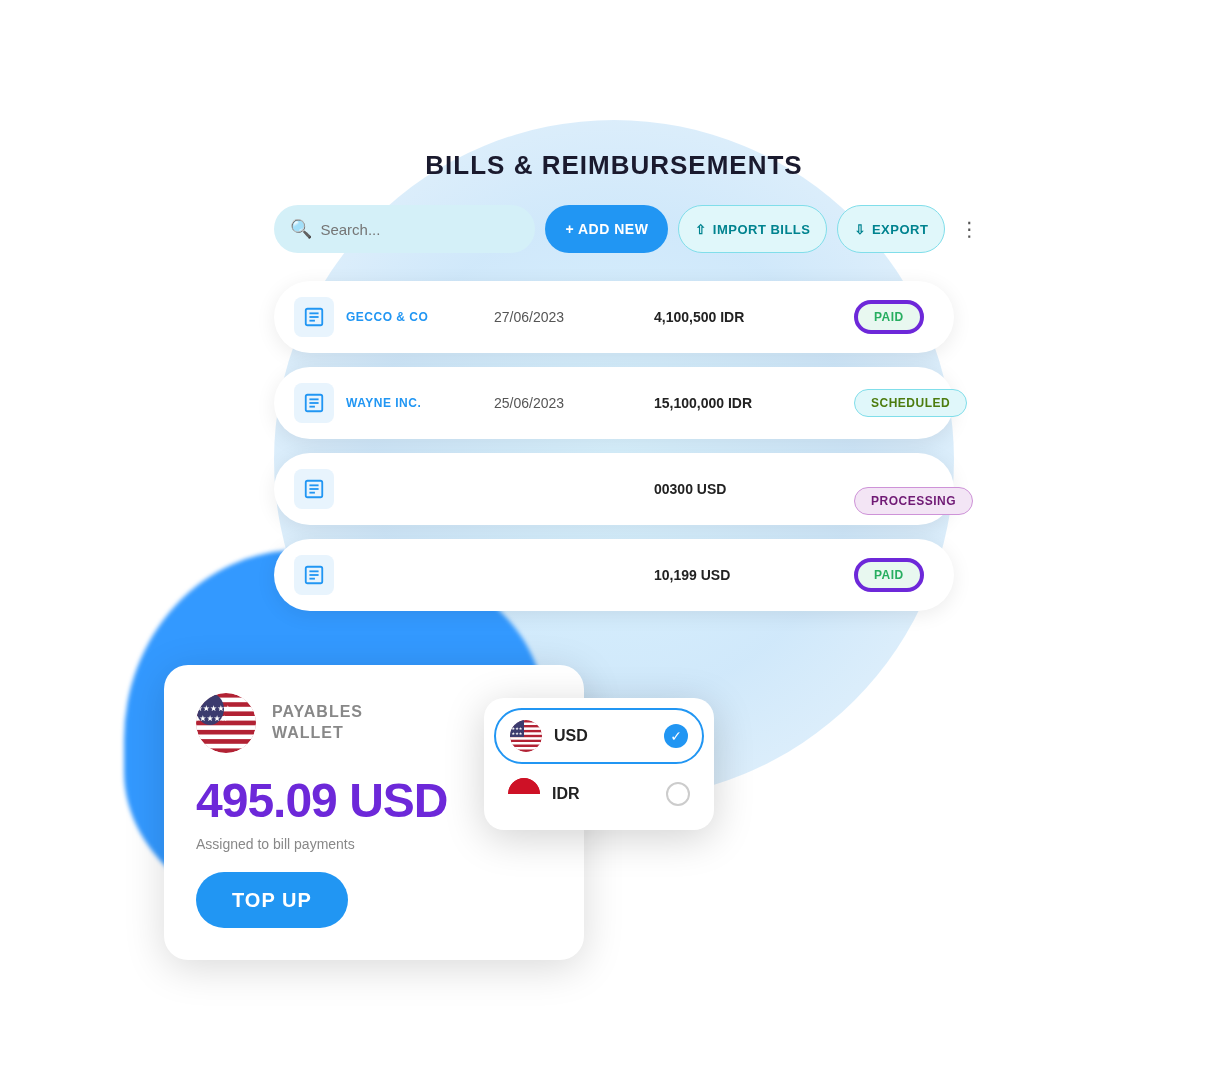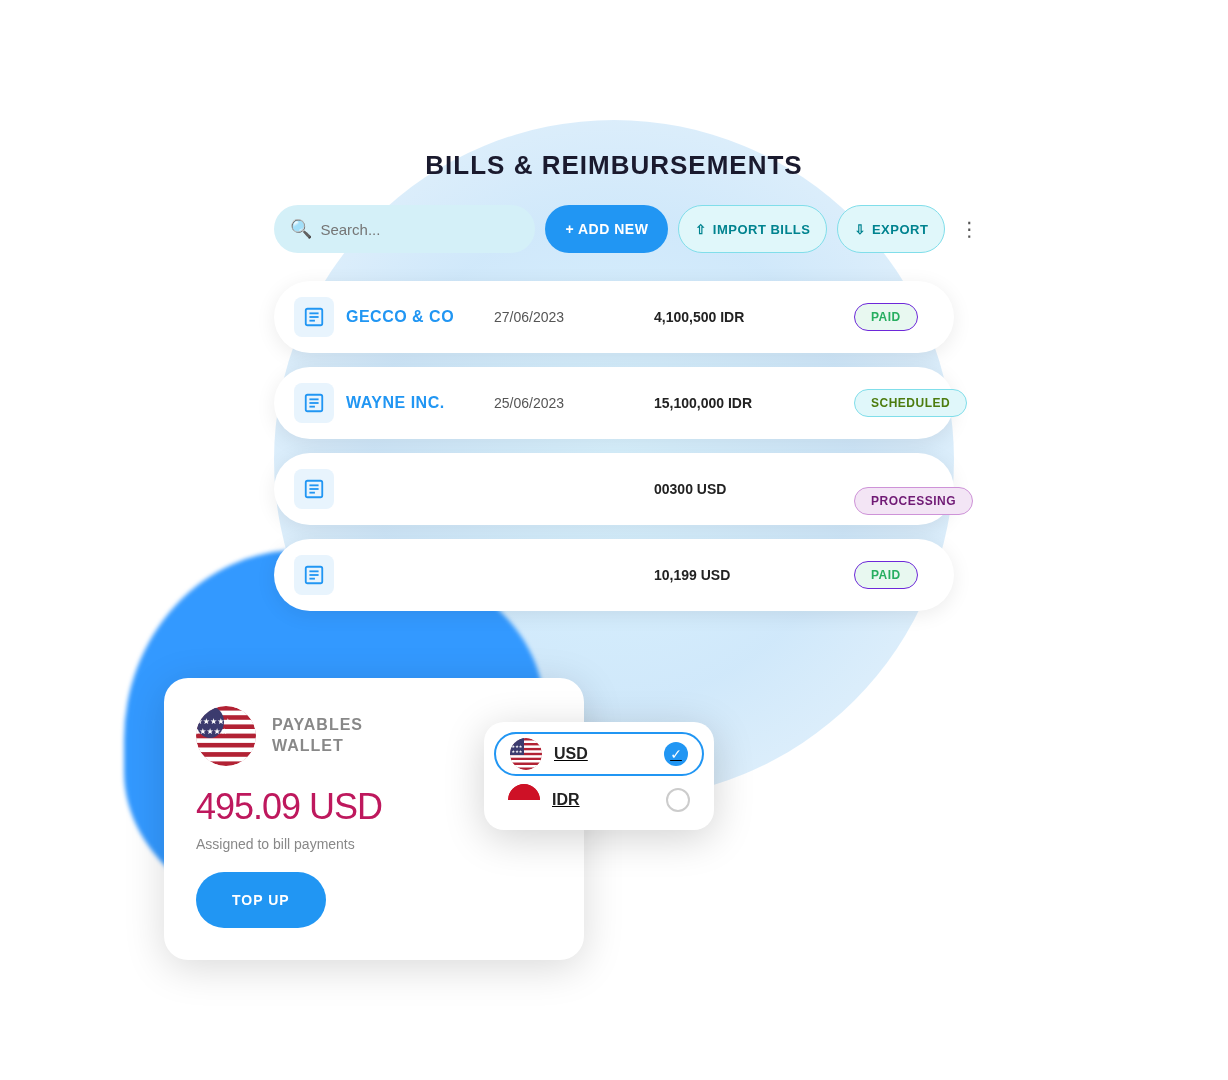--- a/index.html
+++ b/index.html
@@ -198,21 +198,21 @@
       background: #e8f4fd;
       border-radius: 8px;
       display: flex;
       align-items: center;
       justify-content: center;
       color: #2196f3;
       font-size: 18px;
     }
 
     .bill-name {
-      font-size: 16px;
+      font-size: 12px;
       font-weight: 800;
       color: #2196f3;
       letter-spacing: 0.5px;
     }
 
     .bill-date {
       font-size: 14px;
       color: #555;
     }
 
@@ -229,21 +229,21 @@
       padding: 6px 16px;
       border-radius: 50px;
       font-size: 12px;
       font-weight: 700;
       letter-spacing: 0.5px;
     }
 
     .status-paid {
       background: #e8f8f0;
       color: #27ae60;
-      border: 1px solid #6d28d9;
+      border: 4px solid #6d28d9;
     }
 
     .status-scheduled {
       background: #e0f7fa;
       color: #4d7c0f;
       border: 1px solid #80deea;
     }
 
     .status-processing {
       background: #f3e5f5;
@@ -275,23 +275,23 @@
     .wallet-label {
       font-size: 16px;
       font-weight: 700;
       color: #888;
       letter-spacing: 1px;
       text-transform: uppercase;
       line-height: 1.3;
     }
 
     .wallet-balance {
-      font-size: 36px;
-      font-weight: 400;
-      color: #be185d;
+      font-size: 48px;
+      font-weight: 700;
+      color: #6d28d9;
       margin-bottom: 8px;
       letter-spacing: -1px;
     }
 
     .wallet-assigned-label {
       font-size: 14px;
       color: #888;
       margin-bottom: 4px;
     }
 
@@ -311,24 +311,23 @@
       border-radius: 20px;
       padding: 10px;
       box-shadow: 0 8px 40px rgba(0,0,0,0.18);
       z-index: 15;
     }
 
     .currency-option {
       display: flex;
       align-items: center;
       gap: 12px;
-      padding: 4px 14px;
+      padding: 10px 14px;
       border-radius: 50px;
       margin-bottom: 4px;
-      text-decoration: underline;
     }
 
     .currency-option.selected {
       border: 2px solid #2196f3;
     }
 
     .currency-option:last-child {
       margin-bottom: 0;
     }
 
@@ -358,21 +357,21 @@
       border-radius: 50%;
     }
 
     .btn-topup {
       background: #2196f3;
       color: #fff;
       border: none;
       border-radius: 50px;
       height: 56px;
       padding: 17px 36px;
-      font-size: 14px;
+      font-size: 20px;
       font-weight: 800;
       cursor: pointer;
       letter-spacing: 1px;
       margin-top: 20px;
       display: block;
     }
   </style>
 </head>
 <body>
 

